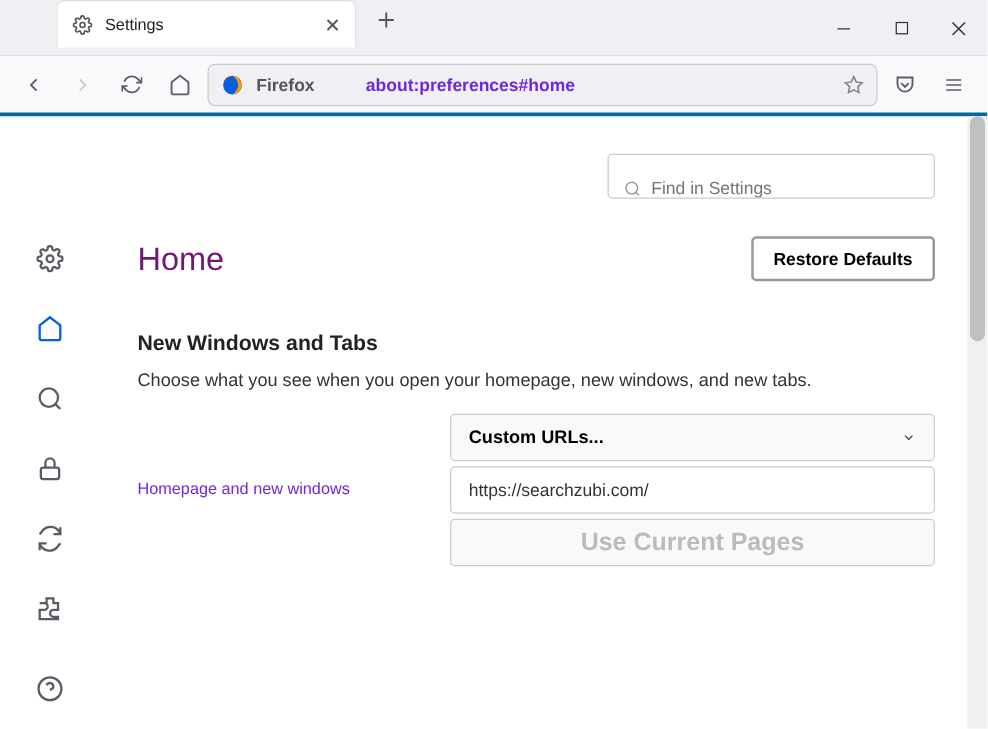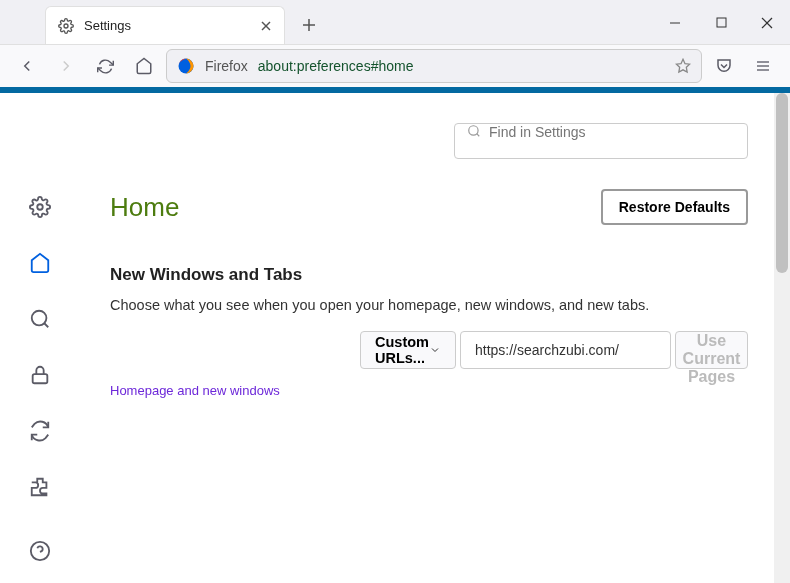--- a/index.html
+++ b/index.html
@@ -1,69 +1,69 @@
 <!DOCTYPE html>
 <html><head>
 <meta charset="utf-8">
 <style>
 * { box-sizing: border-box; margin: 0; padding: 0; font-family: "Segoe UI", Arial, sans-serif; }
 body { width: 790px; height: 583px; background: #fff; position: relative; overflow: hidden; }
 
 
-.tab-bar { height: 45px; background: #f0f0f4; display: flex; align-items: flex-end; padding-left: 45px; border-bottom: 1px solid #e0e0e0; }
+.tab-bar { height: 45px; background: #f0f0f4; display: flex; align-items: flex-start; padding-left: 45px; border-bottom: 1px solid #e0e0e0; }
 .tab { height: 38px; width: 240px; background: #fff; border-radius: 6px 6px 0 0; display: flex; align-items: center; padding: 0 12px; border: 1px solid #e0e0e0; border-bottom: none; }
 .tab .gear { margin-right: 10px; }
 .tab-title { font-size: 13px; color: #222; flex: 1; }
 .tab-close { color: #555; cursor: pointer; }
 .new-tab { width: 32px; height: 32px; display: flex; align-items: center; justify-content: center; margin-left: 8px; color: #555; font-size: 18px; cursor: pointer; margin-bottom: 3px; }
 .window-controls { position: absolute; right: 0; top: 0; height: 45px; display: flex; }
 .wc { width: 46px; display: flex; align-items: center; justify-content: center; color: #333; cursor: pointer; font-size: 12px; }
 
 
-.toolbar { height: 48px; background: #f9f9fb; display: flex; align-items: center; padding: 0 10px; gap: 5px; border-bottom: 6px solid #0369a1; }
+.toolbar { height: 48px; background: #f9f9fb; display: flex; align-items: center; padding: 0 10px; gap: 5px; border-bottom: 3px solid #0369a1; font-weight: bold; }
 .tbtn { width: 34px; height: 34px; display: flex; align-items: center; justify-content: center; color: #5b5b66; border-radius: 4px; cursor: pointer; }
 .tbtn.disabled { color: #ccc; cursor: default; }
 .urlbar { flex: 1; height: 34px; background: #f0f0f4; border: 1px solid #ccc; border-radius: 6px; display: flex; align-items: center; padding: 0 10px; gap: 10px; }
 .urlbar .ffx-logo { width: 18px; height: 18px; }
 .url-identity { font-size: 14px; color: #555; }
-.url-text { font-size: 14px; color: #14532d; flex: 1; }
+.url-text { font-size: 14px; color: #6d28d9; flex: 1; margin-left: 31px; }
 .url-star { color: #888; }
 
 
 .content { display: flex; height: calc(583px - 45px - 48px); position: relative; }
 .scrollbar { position: absolute; right: 0; top: 0; width: 16px; height: 100%; background: #f0f0f0; }
 .thumb { position: absolute; right: 2px; top: 0; width: 12px; height: 180px; background: #c0c0c0; border-radius: 6px; }
 
 
 .sidebar { width: 80px; padding-top: 100px; display: flex; flex-direction: column; align-items: center; gap: 28px; }
 .sitem { width: 28px; height: 28px; display: flex; align-items: center; justify-content: center; color: #5b5b66; cursor: pointer; }
 .sitem.active { color: #0060df; }
 .sidebar-bottom { margin-top: auto; margin-bottom: 18px; }
 
 
 .main { flex: 1; padding: 30px 42px 0 30px; position: relative; }
 .find-row { display: flex; justify-content: flex-end; margin-bottom: 30px; }
-.find { width: 294px; height: 36px; border: 1px solid #ccc; border-radius: 4px; display: flex; align-items: flex-start; padding: 0 12px; gap: 8px; color: #888; }
+.find { width: 262px; height: 36px; border: 1px solid #ccc; border-radius: 4px; display: flex; align-items: flex-end; padding: 0 12px; gap: 8px; color: #888; }
 .find input { border: none; outline: none; font-size: 14px; color: #888; width: 100%; background: transparent; }
 
 .title-row { display: flex; justify-content: space-between; align-items: center; margin-bottom: 40px; }
-.page-title { font-size: 26px; font-weight: 300; color: #4d7c0f; }
+.page-title { font-size: 26px; font-weight: 300; color: #701a75; }
 .restore-btn { height: 36px; padding: 0 16px; border: 2px solid #999; background: #fff; border-radius: 4px; font-size: 14px; font-weight: 600; cursor: pointer; }
 
 .section-title { font-size: 17px; font-weight: 600; color: #222; margin-bottom: 10px; }
 .section-desc { font-size: 14.5px; color: #333; margin-bottom: 16px; line-height: 1.4; }
 
 .form-row { display: flex; align-items: flex-start; gap: 30px; margin-bottom: 22px; }
 .form-label { width: 220px; font-size: 13px; color: #6d28d9; padding-top: 8px; }
-.form-controls { flex: 1; display: flex; gap: 4px; }
+.form-controls { flex: 1; display: flex; flex-direction: column; gap: 4px; }
 
 .dropdown { height: 38px; border: 1px solid #ccc; border-radius: 4px; display: flex; align-items: center; justify-content: space-between; padding: 0 14px; font-size: 14.5px; font-weight: 600; cursor: pointer; background: #f9f9fb; }
 .text-input { height: 38px; border: 1px solid #ccc; border-radius: 4px; padding: 0 14px; font-size: 14px; color: #333; background: #fff; }
 .btn-row { display: flex; gap: 10px; }
-.btn { flex: 1; height: 38px; border: 1px solid #ccc; border-radius: 4px; font-size: 16px; font-weight: 600; cursor: pointer; background: #f9f9fb; }
+.btn { flex: 1; height: 38px; border: 1px solid #ccc; border-radius: 4px; font-size: 20px; font-weight: 600; cursor: pointer; background: #f9f9fb; }
 .btn.disabled { color: #bbb; cursor: default; }
 
 svg { display: block; }
 </style>
 </head>
 <body>
 
 <div class="tab-bar">
   <div class="tab">
     <span class="gear">

